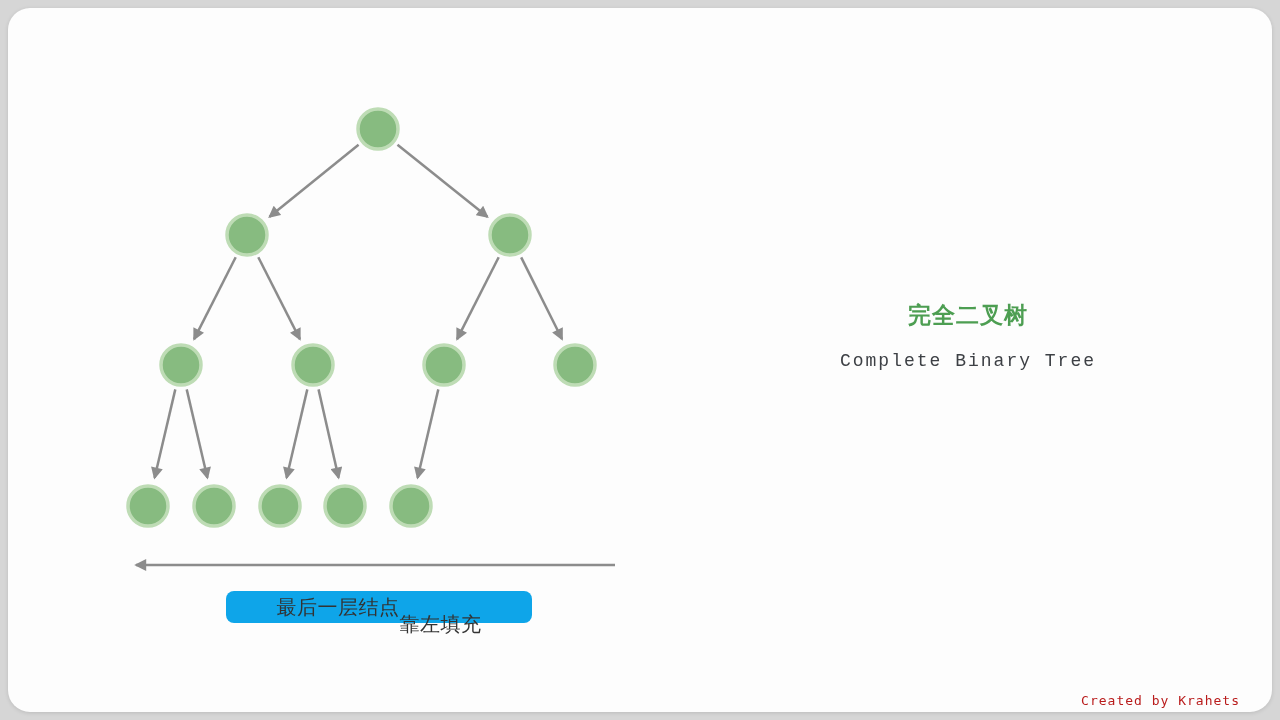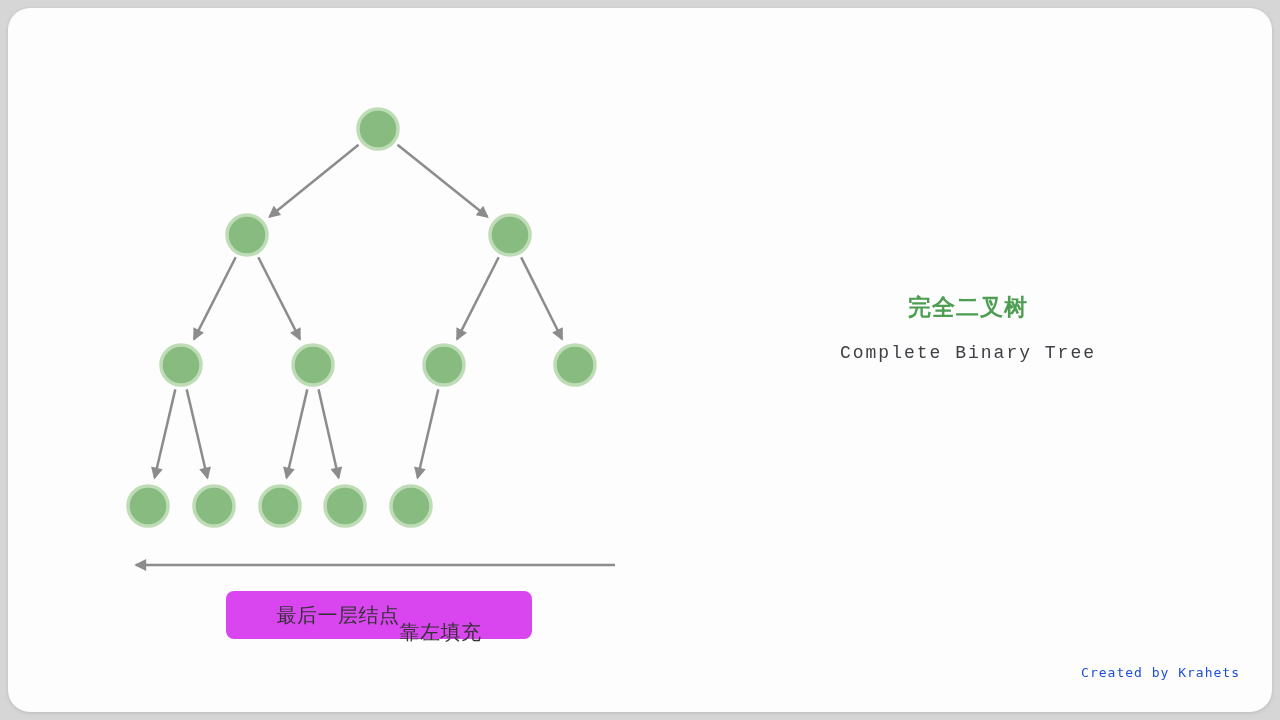--- a/index.html
+++ b/index.html
@@ -18,34 +18,34 @@
     box-shadow: 0 1px 4px rgba(0,0,0,0.12);
   }
   #tree-svg {
     position: absolute;
     left: 0; top: 0;
     width: 1280px; height: 720px;
   }
   .caption-badge {
     position: absolute;
     left: 226px; top: 591px;
-    width: 306px; height: 48px;
-    background: #d946ef;
+    width: 306px; height: 32px;
+    background: #0ea5e9;
     border-radius: 8px;
     display: flex;
     align-items: center;
     justify-content: center;
     font-size: 20px;
     color: #333333;
     letter-spacing: 0.5px;
   }
   .caption-badge .bold { font-weight: 400; margin-top: 34px; }
   .title-block {
     position: absolute;
-    left: 798px; top: 292px;
+    left: 798px; top: 300px;
     width: 340px;
     display: flex;
     flex-direction: column;
     align-items: center;
     gap: 20px;
     text-align: center;
   }
   .title-zh {
     font-size: 23px;
     font-weight: 700;
@@ -53,24 +53,24 @@
     letter-spacing: 1px;
   }
   .title-en {
     font-family: Liberation Mono, monospace;
     font-size: 18px;
     color: #3d4045;
     letter-spacing: 2px;
   }
   .credit {
     position: absolute;
-    right: 40px; bottom: 40px;
+    right: 40px; bottom: 12px;
     font-family: "DejaVu Sans Mono", monospace;
     font-size: 13px;
-    color: #1d4ed8;
+    color: #b91c1c;
     letter-spacing: 1px;
   }
 </style>
 </head>
 <body>
 
 <div class="card"></div>
 
 <svg id="tree-svg" viewBox="0 0 1280 720" xmlns="http://www.w3.org/2000/svg">
   <defs>

